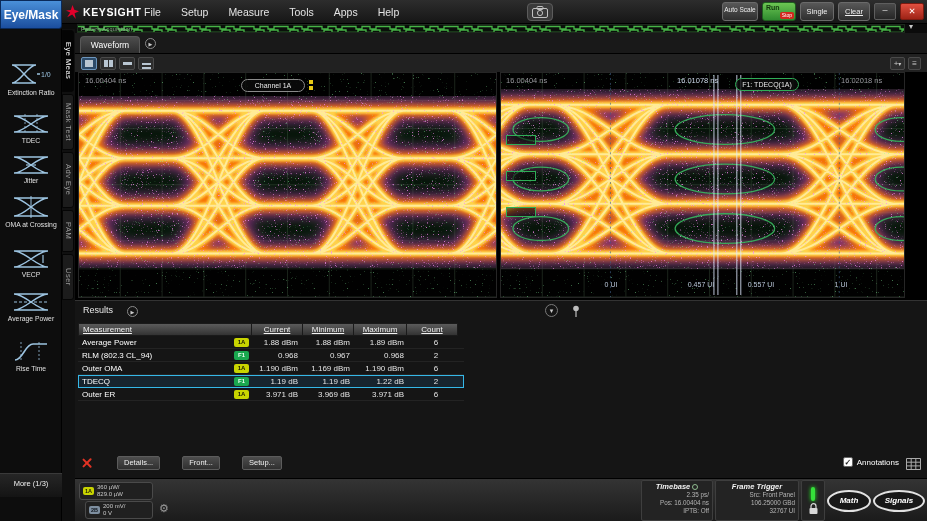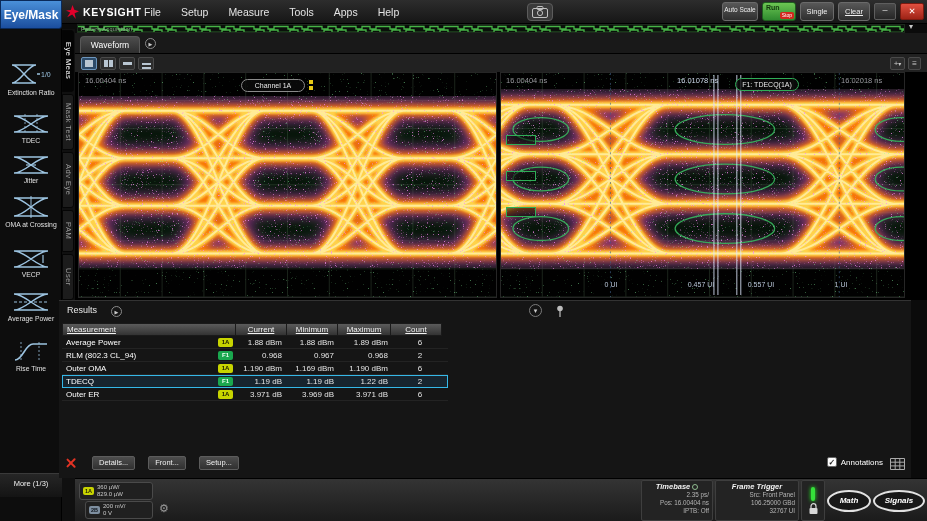--- a/index.html
+++ b/index.html
@@ -83,21 +83,21 @@
   .ts.mid { color:#cdd9ea; }
   .pill { position:absolute; height:13px; border-radius:7px; font-size:7px; text-align:center;
     line-height:12px; color:#e8e8e8; background:rgba(12,12,12,.78); }
   .pill.ch { border:1px solid #8a8a8a; }
   .pill.fn { border:1px solid #2fae57; }
   .ydot { position:absolute; width:4px; height:4px; background:#e6c817; }
   .uilbl { position:absolute; font-size:7px; color:#b9c6d8; text-align:center; width:44px; }
   .lvlbox { position:absolute; width:30px; height:10px; border:1px solid #2fae57; background:rgba(4,10,4,.55); }
 
   
-  #results { position:absolute; left:59px; top:300px; width:852px; height:178px; background:#151515; border-top:1px solid #333; }
+  #results { position:absolute; left:75px; top:300px; width:852px; height:178px; background:#151515; border-top:1px solid #333; }
   #results-title { position:absolute; left:8px; top:4px; font-size:9px; color:#e8e8e8; }
   #results-play { position:absolute; left:52px; top:5px; width:11px; height:11px; border:1px solid #8a8a8a;
     border-radius:50%; color:#ccc; font-size:5px; text-align:center; line-height:10px; }
   #results-collapse { position:absolute; left:470px; top:3px; width:13px; height:13px; border:1px solid #7a7a7a;
     border-radius:50%; color:#ccc; font-size:7px; text-align:center; line-height:11px; }
   #results-pin { position:absolute; left:496px; top:3px; }
   #rtable { position:absolute; left:3px; top:22px; width:386px; }
   .thead { display:flex; }
   .hcell { height:13px; background:linear-gradient(#5b5b5b,#333); border:1px solid #1a1a1a; margin-left:-1px;
     font-size:8px; color:#f2f2f2; text-align:center; line-height:12px;text-decoration:underline; }
@@ -106,21 +106,21 @@
   .trow { display:flex; height:13px; align-items:center; border-bottom:1px solid #232323; }
   .trow.selected { outline:1px solid #35b8e8; outline-offset:-1px; background:#17242e; }
   .ncell { display:flex; justify-content:space-between; align-items:center; padding:0 3px 0 4px;
     font-size:8px; color:#fff; }
   .badge { min-width:15px; height:9px; border-radius:2px; font-size:6px; font-weight:bold;
     text-align:center; line-height:9px; }
   .b1a { background:#c8d400; color:#1a1a00; }
   .bf1 { background:#1aa84f; color:#eafff0; }
   .num { text-align:right; padding-right:6px; font-size:8px; color:#e4e4e4; }
   .cnt { text-align:center; font-size:8px; color:#e4e4e4; }
-  #results-footer { position:absolute; left:7px; top:155px; display:flex; gap:13px; align-items:center; }
+  #results-footer { position:absolute; left:7px; top:155px; display:flex; gap:22px; align-items:center; }
   .failx { position:relative; width:10px; height:10px; margin-right:3px; }
   .failx::before,.failx::after { content:""; position:absolute; left:4px; top:-1px; width:2.4px; height:12px;
     background:#e23324; border-radius:1px; }
   .failx::before { transform:rotate(45deg); } .failx::after { transform:rotate(-45deg); }
   .fbtn { background:linear-gradient(#4d4d4d,#303030); border:1px solid #5c5c5c; border-radius:2px;
     color:#eee; font-size:7.5px; padding:1px 6px 2px 6px; }
   #annotations { position:absolute; right:28px; top:156px; display:flex; gap:4px; align-items:center; }
   #anno-check { width:10px; height:10px; background:#fdfdfd; border:1px solid #666; border-radius:2px;
     color:#1a1a1a; font-size:8px; line-height:9px; text-align:center; font-weight:bold; }
   #anno-label { font-size:8px; color:#fff; }

